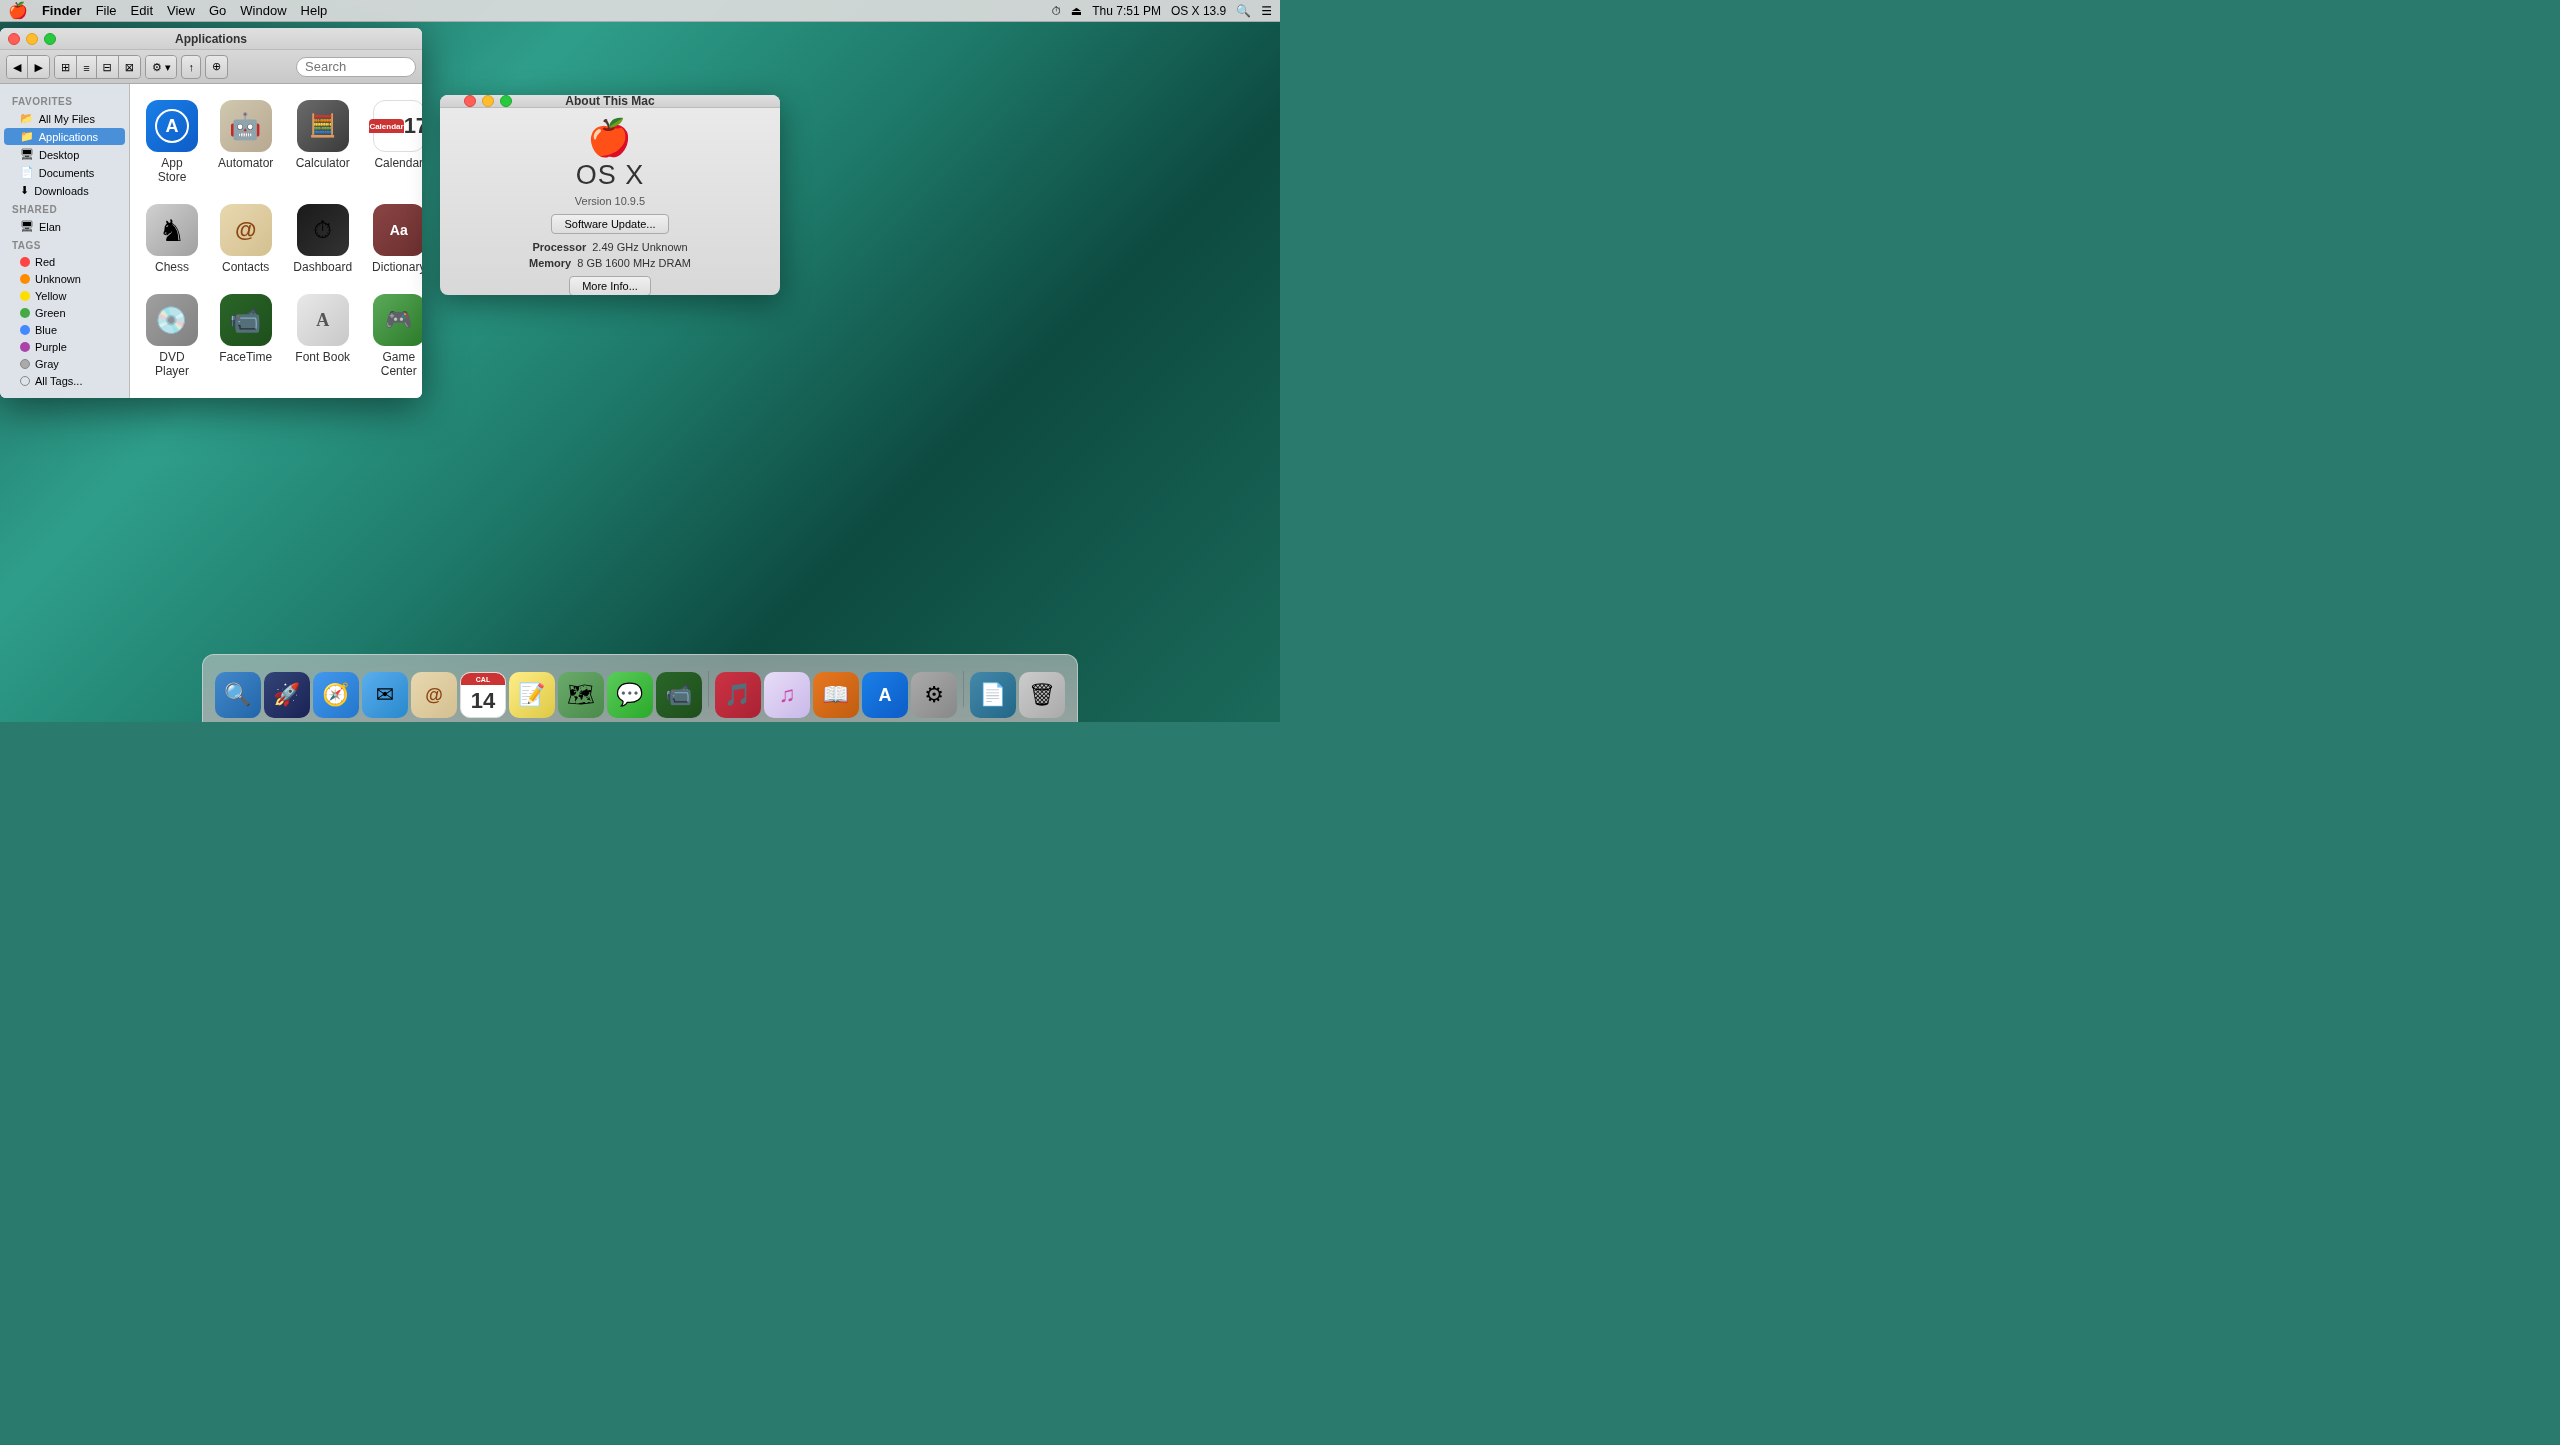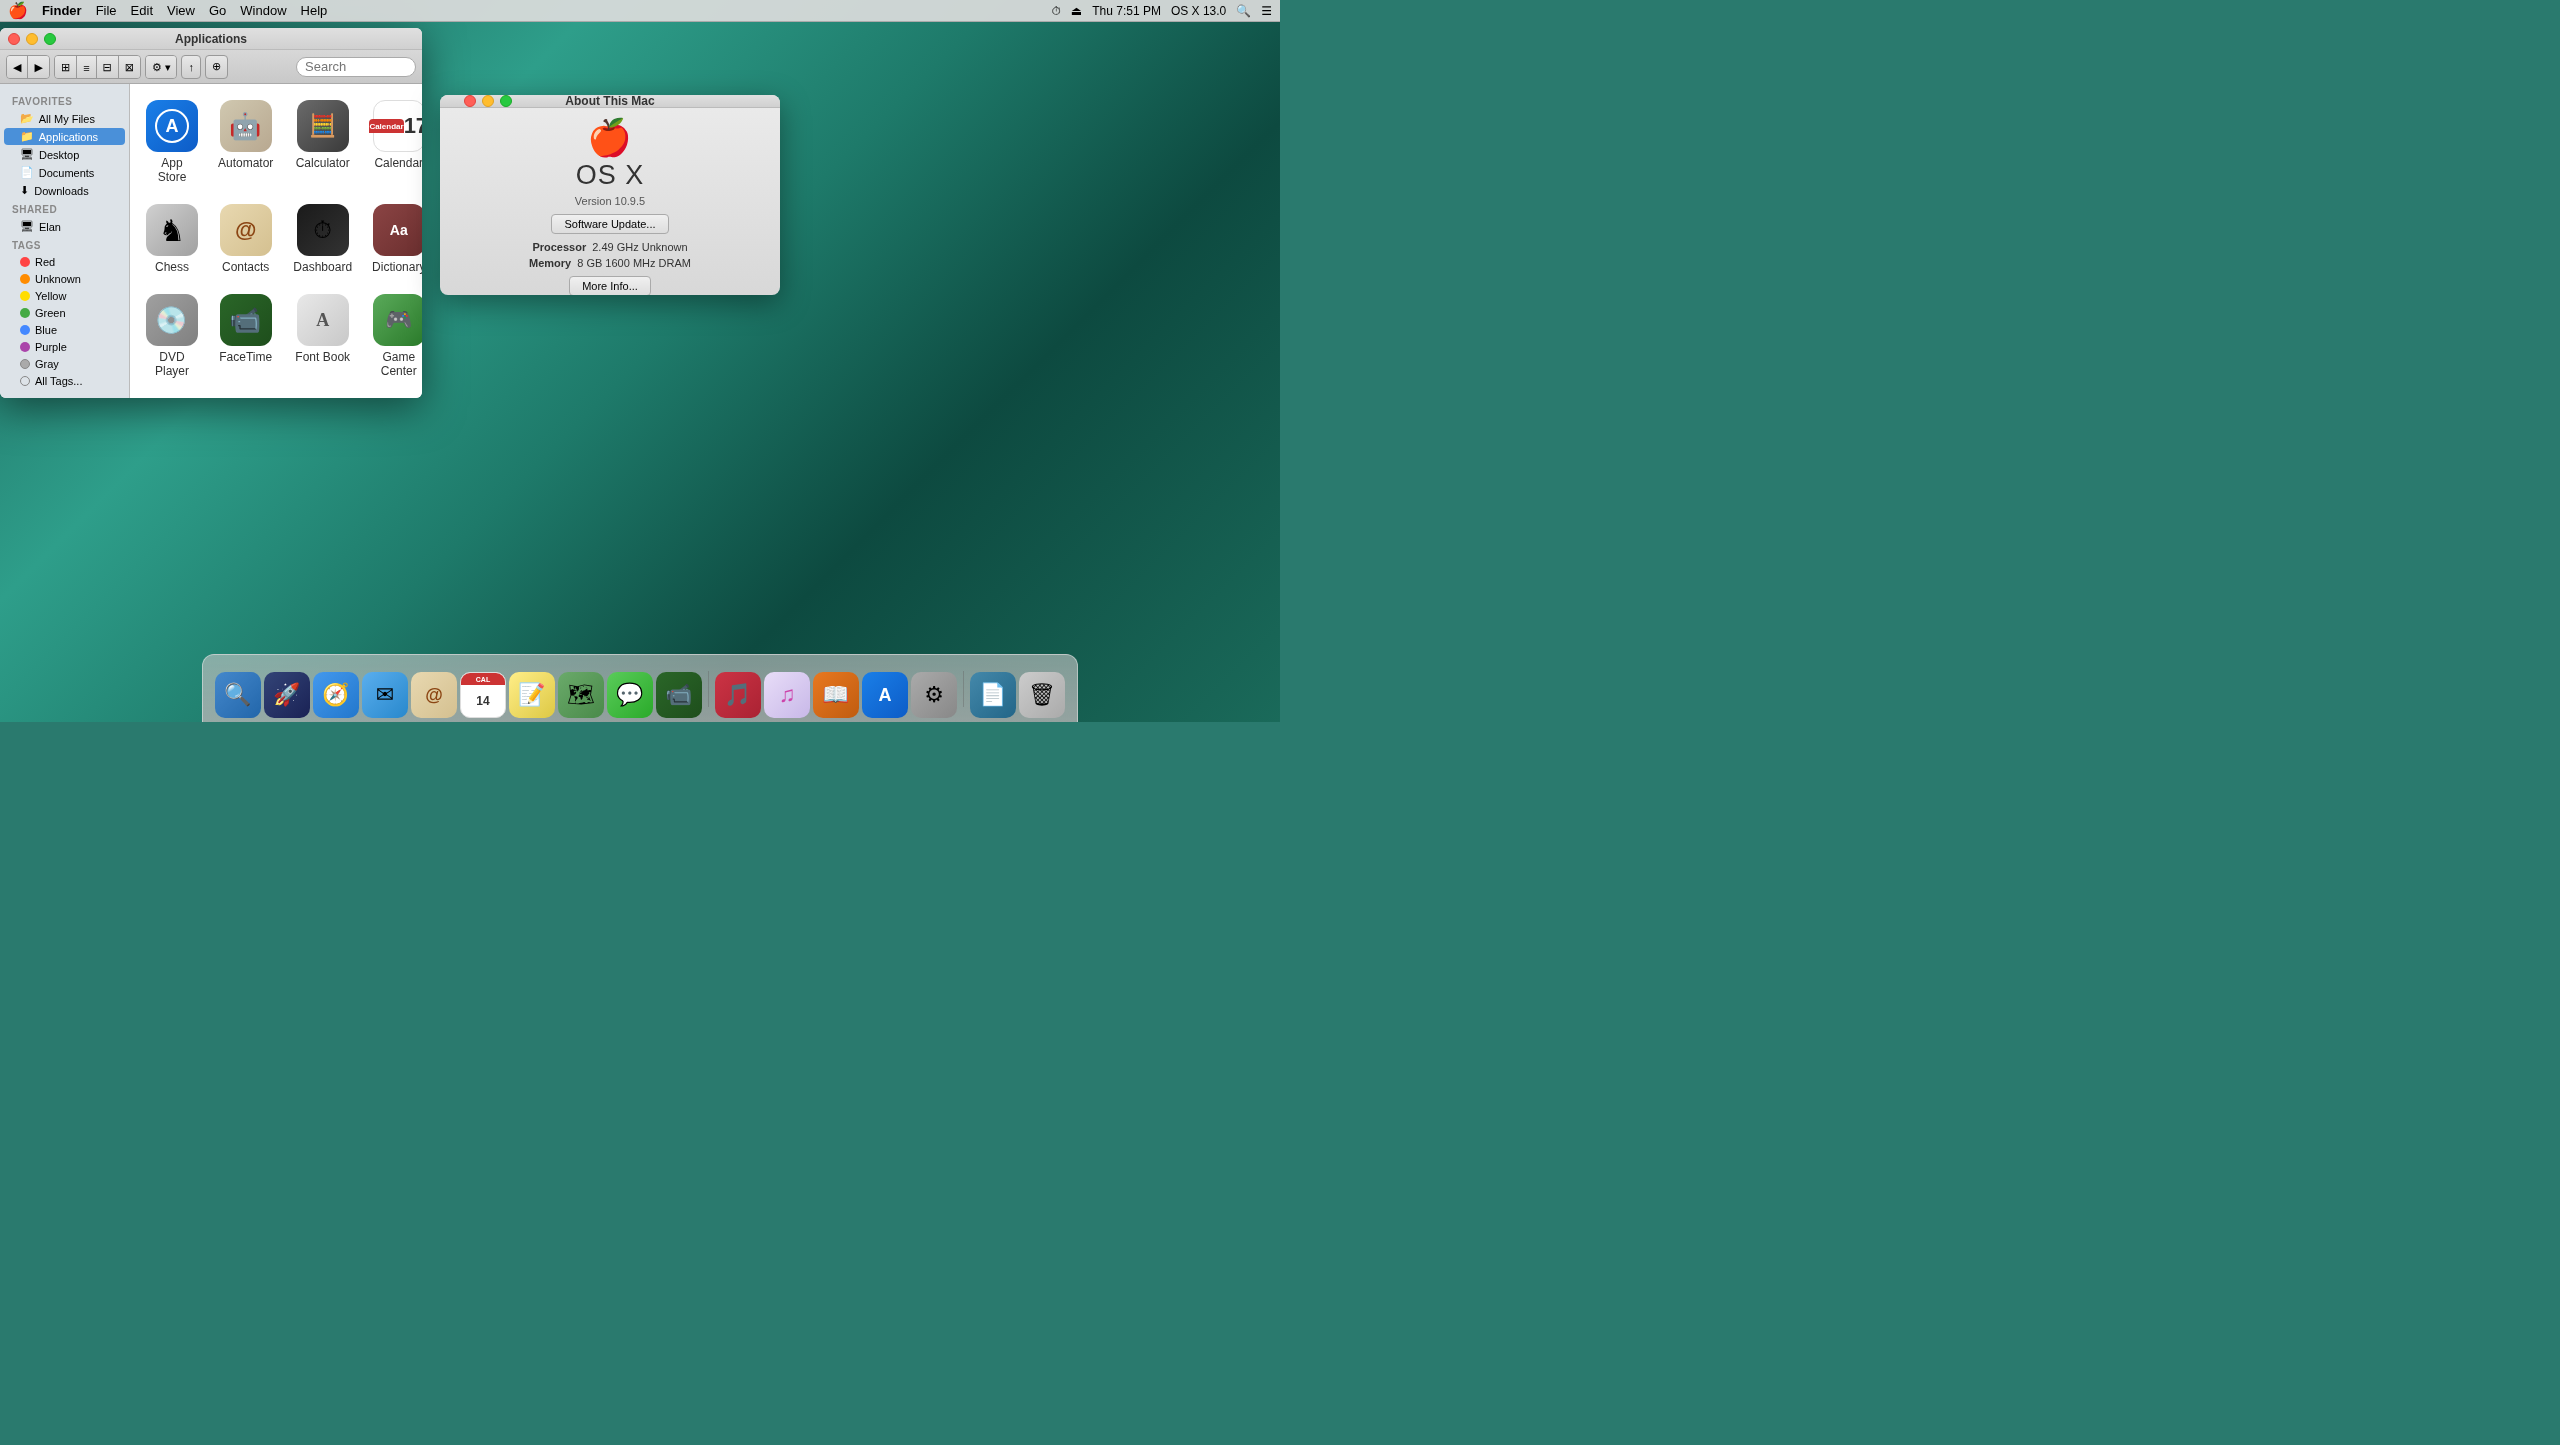--- a/index.html
+++ b/index.html
@@ -318,21 +318,21 @@
     <span>Edit</span>
     <span>View</span>
     <span>Go</span>
     <span>Window</span>
     <span>Help</span>
   </div>
   <div class="menubar-right">
     <span>⏱</span>
     <span>⏏</span>
     <span>Thu 7:51 PM</span>
-    <span>OS X 13.0</span>
+    <span>OS X 13.9</span>
     <span>🔍</span>
     <span>☰</span>
   </div>
 </div>
 
 <div class="finder-window">
   <div class="window-titlebar">
     <div class="traffic-light tl-close"></div>
     <div class="traffic-light tl-minimize"></div>
     <div class="traffic-light tl-maximize"></div>
@@ -553,21 +553,21 @@
   </div>
   <div class="dock-item" style="background:linear-gradient(135deg,#5aaeee,#2888cc);">
     <span style="font-size:22px;">✉</span>
   </div>
   <div class="dock-item" style="background:linear-gradient(135deg,#e8d8b0,#d4c090);">
     <span style="font-size:18px;color:#8b4513;font-weight:bold;">@</span>
   </div>
   <div class="dock-item" style="background:white;border:1px solid #ddd;overflow:hidden;padding:0;">
     <div style="width:100%;height:100%;display:flex;flex-direction:column;">
       <div style="background:#cc3333;height:12px;width:100%;display:flex;align-items:center;justify-content:center;color:white;font-size:7px;font-weight:bold;">CAL</div>
-      <div style="flex:1;display:flex;align-items:center;justify-content:center;font-size:12px;font-weight:bold;color:#333;">14</div>
+      <div style="flex:1;display:flex;align-items:center;justify-content:center;font-size:22px;font-weight:bold;color:#333;">14</div>
     </div>
   </div>
   <div class="dock-item" style="background:linear-gradient(135deg,#ffee88,#ddc844);">
     <span style="font-size:22px;">📝</span>
   </div>
   <div class="dock-item" style="background:linear-gradient(135deg,#6aaa6a,#4a8a4a);">
     <span style="font-size:22px;">🗺</span>
   </div>
   <div class="dock-item" style="background:linear-gradient(135deg,#5acc5a,#2aaa2a);">
     <span style="font-size:22px;">💬</span>

